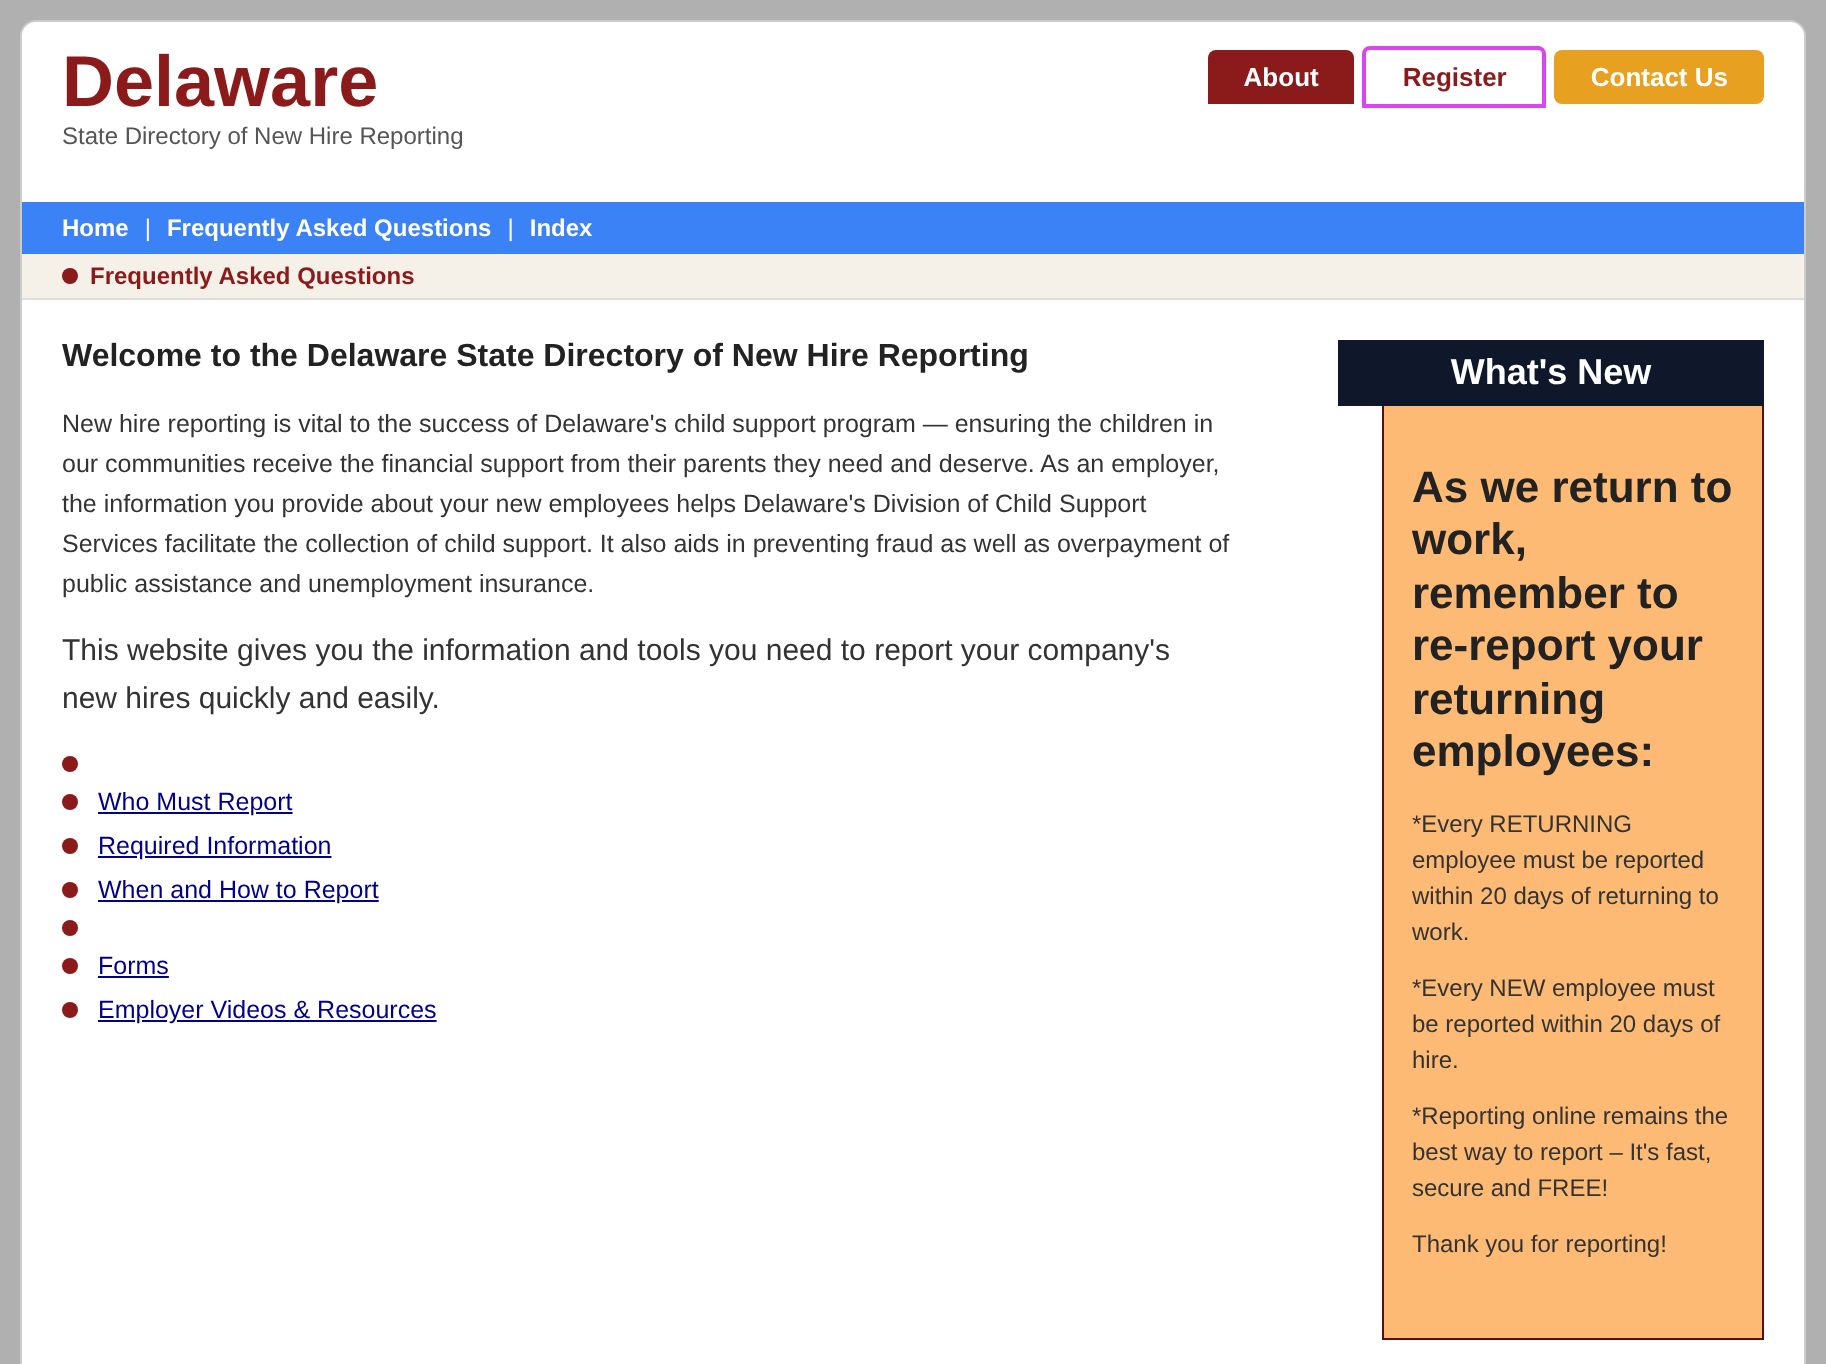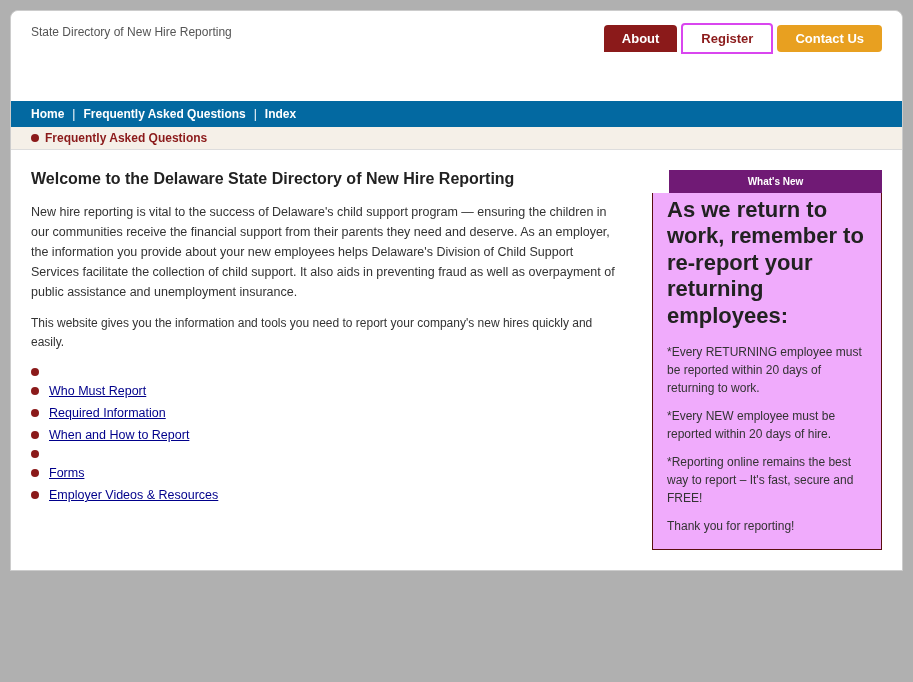--- a/index.html
+++ b/index.html
@@ -71,21 +71,21 @@
     }
 
     .btn-contact {
       background: #e8a020;
       color: #fff;
       border-radius: 4px;
     }
 
     
     #navbar {
-      background: #0369a1;
+      background: #3b82f6;
       padding: 6px 20px;
       display: flex;
       align-items: flex-end;
       gap: 0;
     }
 
     .nav-item {
       color: #fff;
       font-size: 12px;
       font-weight: bold;
@@ -146,21 +146,21 @@
     }
 
     #intro-text {
       font-size: 12.5px;
       color: #333;
       line-height: 1.6;
       margin-bottom: 12px;
     }
 
     #tools-text {
-      font-size: 12px;
+      font-size: 15px;
       color: #333;
       line-height: 1.6;
       margin-bottom: 16px;
     }
 
     #link-list {
       list-style: none;
       padding: 0;
     }
 
@@ -187,34 +187,35 @@
       cursor: pointer;
     }
 
     
     #right-sidebar {
       width: 230px;
       flex-shrink: 0;
     }
 
     #whats-new-header {
-      background: #701a75;
+      background: #0f172a;
       color: #fff;
       text-align: center;
-      font-size: 10px;
+      font-size: 18px;
       font-weight: bold;
       padding: 6px 10px;
       margin-left: 17px;
     }
 
     #whats-new-body {
       border: 1px solid #5a0e0e;
       border-top: none;
-      padding: 4px 14px;
-      background: #f0abfc;
+      padding: 28px 14px;
+      background: #fdba74;
+      margin-left: 39px;
     }
 
     #whats-new-headline {
       font-size: 22px;
       font-weight: bold;
       color: #222;
       line-height: 1.2;
       margin-bottom: 14px;
     }
 
@@ -225,20 +226,21 @@
       margin-bottom: 10px;
     }
   </style>
 </head>
 <body>
 
 <div id="outer-wrapper">
 
   <div id="header">
     <div id="logo-title">
+      <span id="logo-delaware">Delaware</span>
       <span id="logo-subtitle">State Directory of New Hire Reporting</span>
     </div>
     <div id="header-buttons">
       <button class="header-btn btn-login">About</button>
       <button class="header-btn btn-register">Register</button>
       <button class="header-btn btn-contact">Contact Us</button>
     </div>
   </div>
 
   <div id="navbar">

